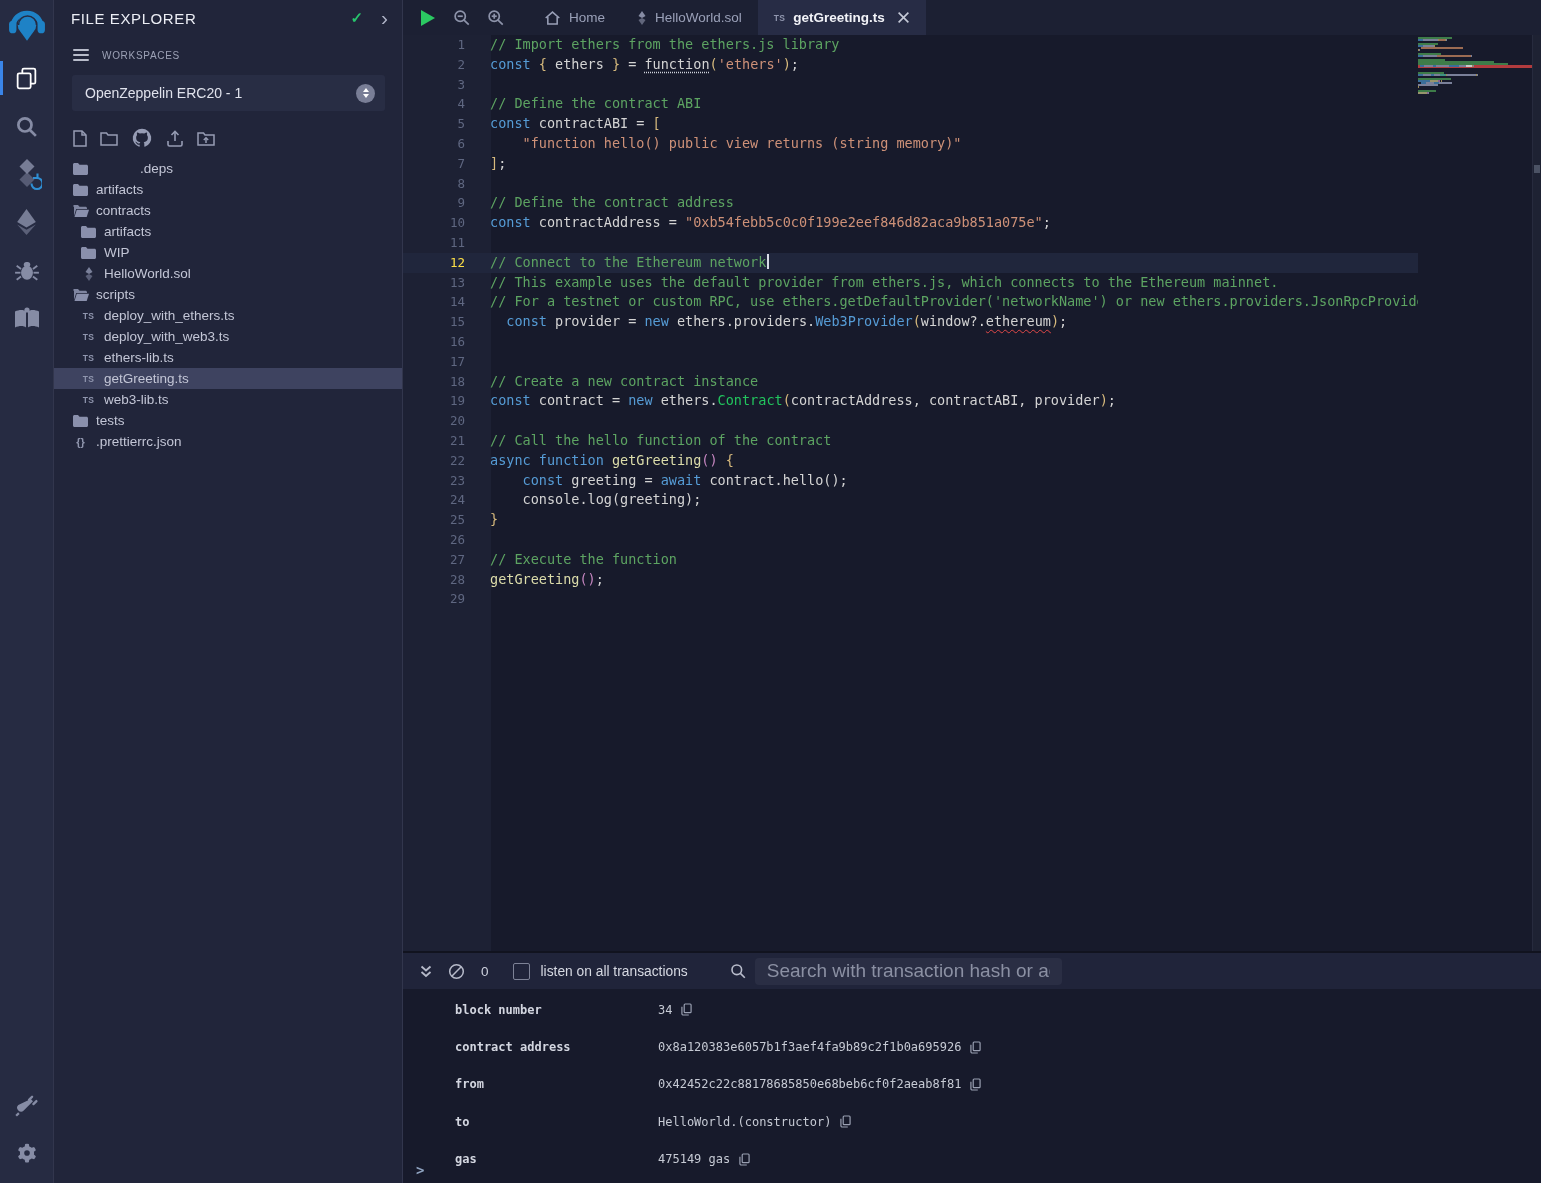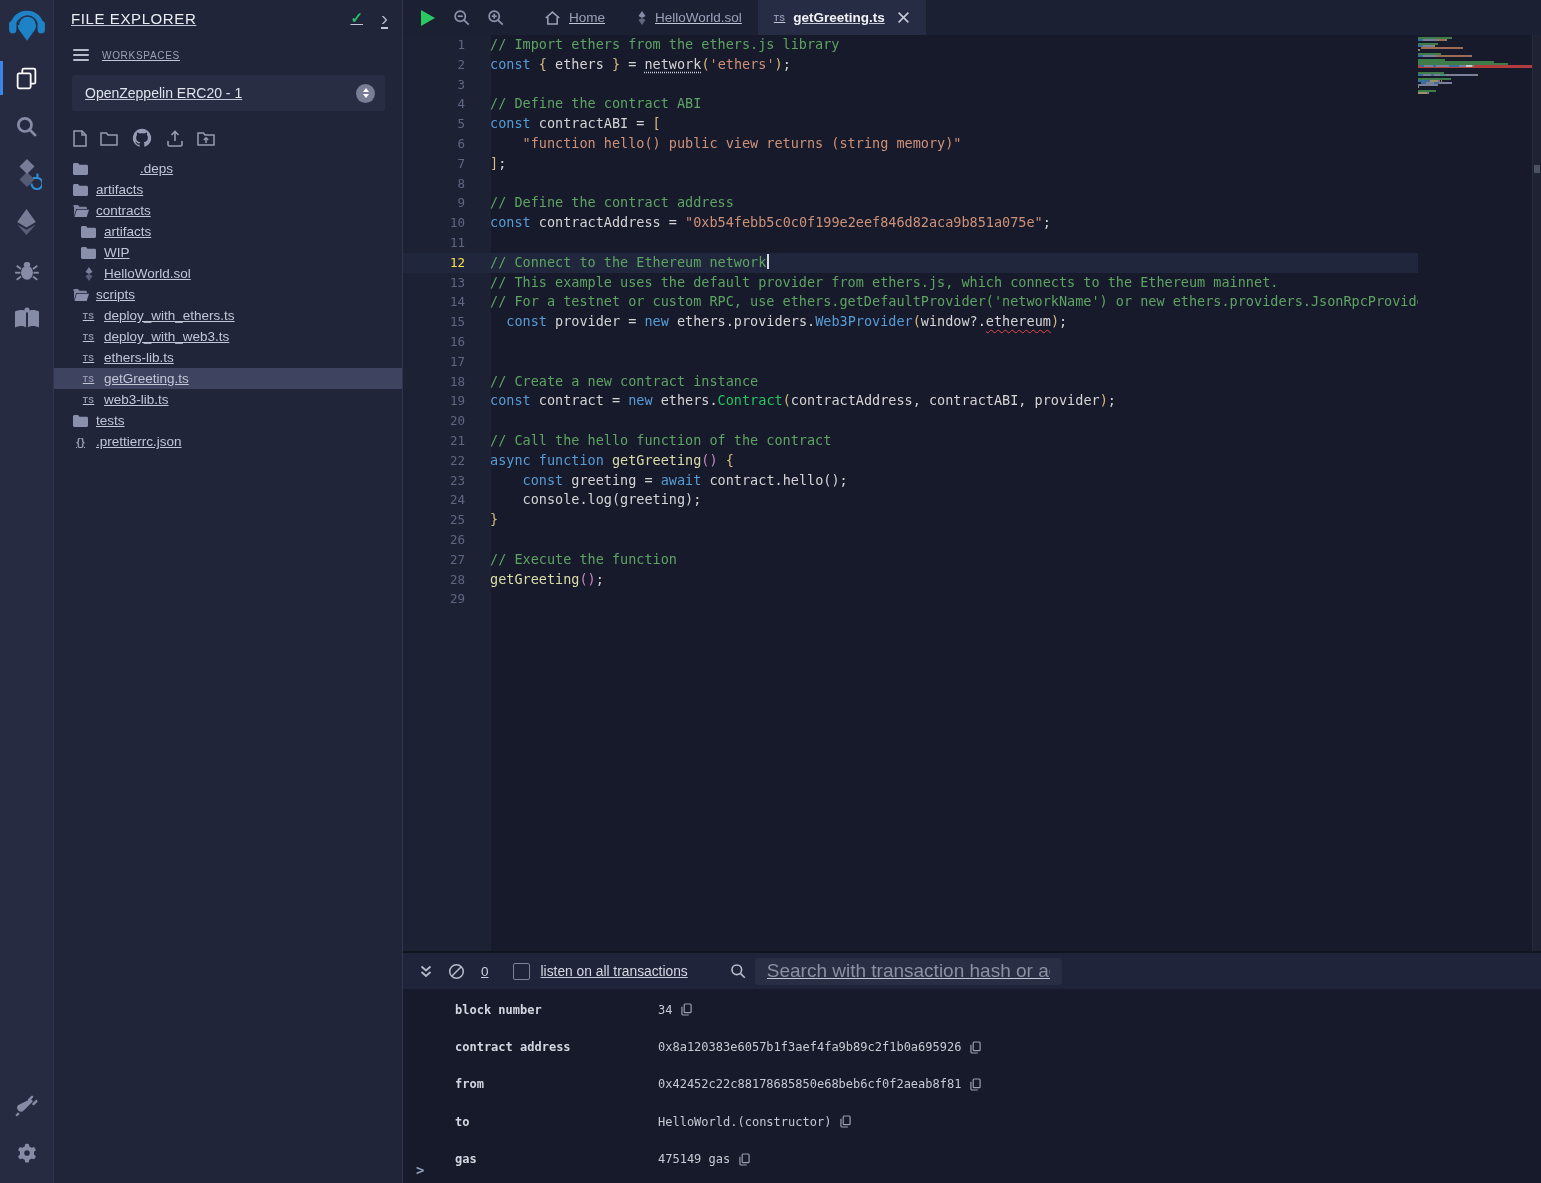--- a/index.html
+++ b/index.html
@@ -1,18 +1,18 @@
 <!DOCTYPE html>
 <html><head>
 <meta charset="utf-8">
 <style>
   * { margin:0; padding:0; box-sizing:border-box; }
   html,body { width:1541px; height:1183px; overflow:hidden; }
   body { display:flex; background:#171a2b; font-family:"Liberation Sans", sans-serif; color:#c3c6d6; }
-  .tex { background-image:radial-gradient(rgba(255,255,255,0.028) 1px, transparent 1px); background-size:3px 3px;text-decoration:underline; }
+  .tex { background-image:radial-gradient(rgba(255,255,255,0.028) 1px, transparent 1px); background-size:3px 3px; }
 
   
   .activitybar { width:54px; background:#262b42; border-right:1px solid #32364d; display:flex; flex-direction:column; align-items:center; flex-shrink:0; }
   .act-item { width:54px; height:48px; display:flex; align-items:center; justify-content:center; color:#868ca5; position:relative; cursor:pointer; }
   .act-item.logo { height:54px; }
   .act-item.active { color:#ffffff; }
   .act-item.active::before { content:""; position:absolute; left:0; top:7px; bottom:7px; width:3px; background:#3a85e8; }
   .act-spacer { flex:1; }
 
   
@@ -392,21 +392,21 @@
             </svg>
           </span>
         </div>
       </div>
   </div>
 
   <div class="editor-wrap">
     <div class="gutter-bg"></div>
     <div class="code-area" id="code-area">
         <div class="line"><span class="ln">1</span><span class="lcode"><span class="c">// Import ethers from the ethers.js library</span></span></div>
-        <div class="line"><span class="ln">2</span><span class="lcode"><span class="k">const </span><span class="y">{</span><span class="t"> ethers </span><span class="y">}</span><span class="t"> = </span><span class="u">network</span><span class="y">(</span><span class="s">'ethers'</span><span class="y">)</span><span class="t">;</span></span></div>
+        <div class="line"><span class="ln">2</span><span class="lcode"><span class="k">const </span><span class="y">{</span><span class="t"> ethers </span><span class="y">}</span><span class="t"> = </span><span class="u">function</span><span class="y">(</span><span class="s">'ethers'</span><span class="y">)</span><span class="t">;</span></span></div>
         <div class="line"><span class="ln">3</span><span class="lcode"></span></div>
         <div class="line"><span class="ln">4</span><span class="lcode"><span class="c">// Define the contract ABI</span></span></div>
         <div class="line"><span class="ln">5</span><span class="lcode"><span class="k">const </span><span class="t">contractABI = </span><span class="y">[</span></span></div>
         <div class="line"><span class="ln">6</span><span class="lcode"><span class="t">    </span><span class="s">"function hello() public view returns (string memory)"</span></span></div>
         <div class="line"><span class="ln">7</span><span class="lcode"><span class="y">]</span><span class="t">;</span></span></div>
         <div class="line"><span class="ln">8</span><span class="lcode"></span></div>
         <div class="line"><span class="ln">9</span><span class="lcode"><span class="c">// Define the contract address</span></span></div>
         <div class="line"><span class="ln">10</span><span class="lcode"><span class="k">const </span><span class="t">contractAddress = </span><span class="s">"0xb54febb5c0c0f199e2eef846d82aca9b851a075e"</span><span class="t">;</span></span></div>
         <div class="line"><span class="ln">11</span><span class="lcode"></span></div>
         <div class="line cur"><span class="ln">12</span><span class="lcode"><span class="c">// Connect to the Ethereum network</span><span class="cursor"></span></span></div>

